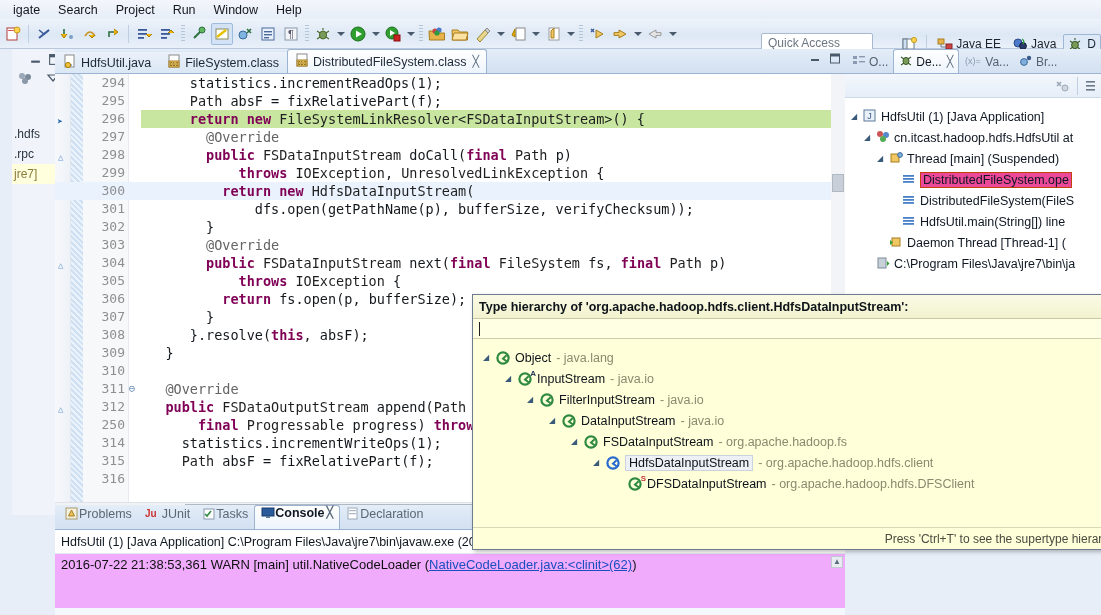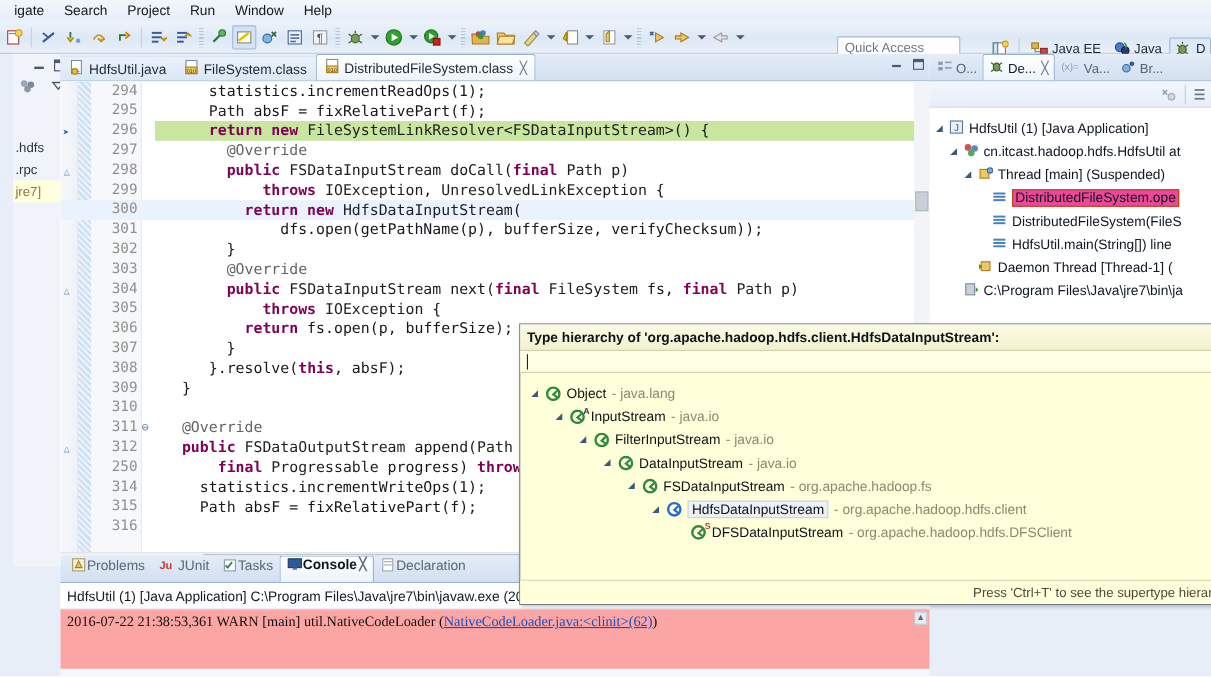--- a/index.html
+++ b/index.html
@@ -115,21 +115,21 @@
 
   
   .bottom { position:absolute; left:55px; top:505px; width:790px; height:110px; background:#f4f7fb; }
   .btabrow { height:25px; background:linear-gradient(to bottom,#e4edf8,#d2e0f1); border-bottom:1px solid #9bb4d1;
              display:flex; align-items:flex-end; padding-left:4px; }
   .btab { height:22px; display:flex; gap:0; padding:0 6px; font-size:12.5px; color:#5b6874; white-space:nowrap; }
   .btab.active { background:linear-gradient(to bottom,#ffffff,#eef4fc); border:1px solid #9bb4d1; border-bottom:none;
                  color:#0f1722; font-weight:bold; height:24px; border-top-left-radius:3px; border-top-right-radius:3px; }
   .console-head { padding:4px 6px 2px 6px; font-size:12.5px; color:#101820; background:#fff; white-space:nowrap;
                   border-bottom:1px solid #e5e9ef; }
-  .console-body { background:#fca5a5; padding:3px 6px; font-family:Liberation Serif, serif; font-size:13px;
+  .console-body { background:#f0abfc; padding:3px 6px; font-family:Liberation Sans, sans-serif; font-size:13px;
                   white-space:nowrap; color:#101010; height:54px; position:relative;}
   .console-body a { color:#1a4fbf; text-decoration:underline; }
 
   
   .popup { position:absolute; left:472px; top:294px; width:658px; height:256px;
            background:#ffffd9; border:1px solid #6d7d8e; box-shadow:2px 2px 4px rgba(0,0,0,0.25); }
   .popup-title { height:24px; background:linear-gradient(to bottom,#fbfbe6,#f2f2cf);
                  display:flex; align-items:center; padding:0 6px; font-size:12.5px; font-weight:bold; color:#0d1319;
                  border-bottom:1px solid #c9c9a8; }
   .popup-title .t { flex:1; white-space:nowrap; overflow:hidden; }

